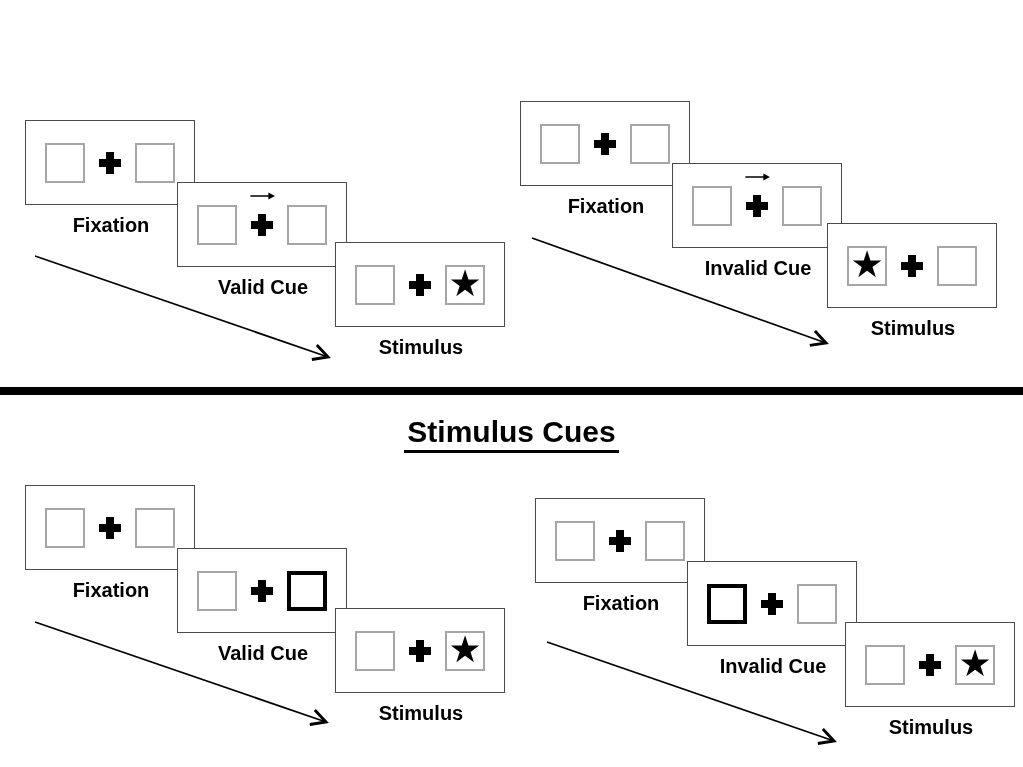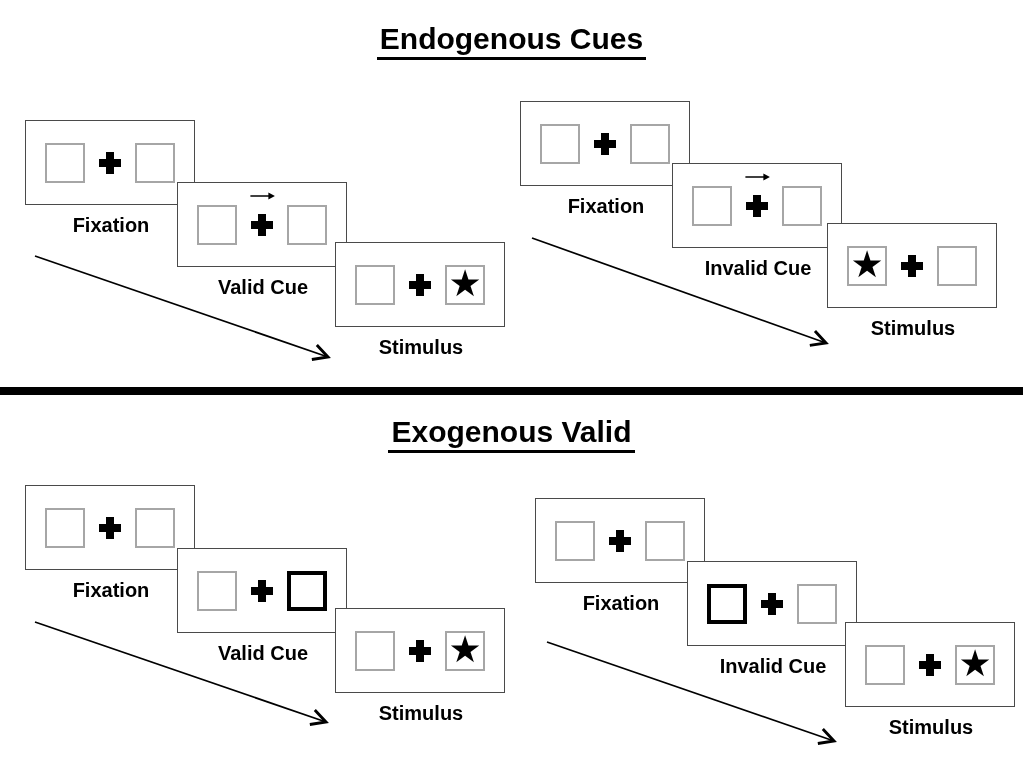--- a/index.html
+++ b/index.html
@@ -42,25 +42,22 @@
     margin-top:9px;text-align:center;font-size:20px;font-weight:700;
     color:var(--ink);white-space:nowrap;
   }
   .arrows{position:absolute;left:0;top:0;width:1023px;height:767px;pointer-events:none;}
 </style>
 </head>
 <body>
 
 <div id="stage">
 
-  <div class="section-title" style="top:22px">
-    <span>Endogenous Cues</span>
-  </div>
   <div class="section-title" style="top:415px">
-    <span>Exogenous Valid</span>
+    <span>Stimulus Cues</span>
   </div>
 
   <div class="divider"></div>
 
   <svg class="arrows" viewBox="0 0 1023 767">
     <defs>
       <marker id="ah" markerWidth="13" markerHeight="12" refX="10" refY="5.5" orient="auto">
         <path d="M1.5,1 L10,5.5 L1.5,10" fill="none" stroke="#000" stroke-width="1.7"></path>
       </marker>
     </defs>

